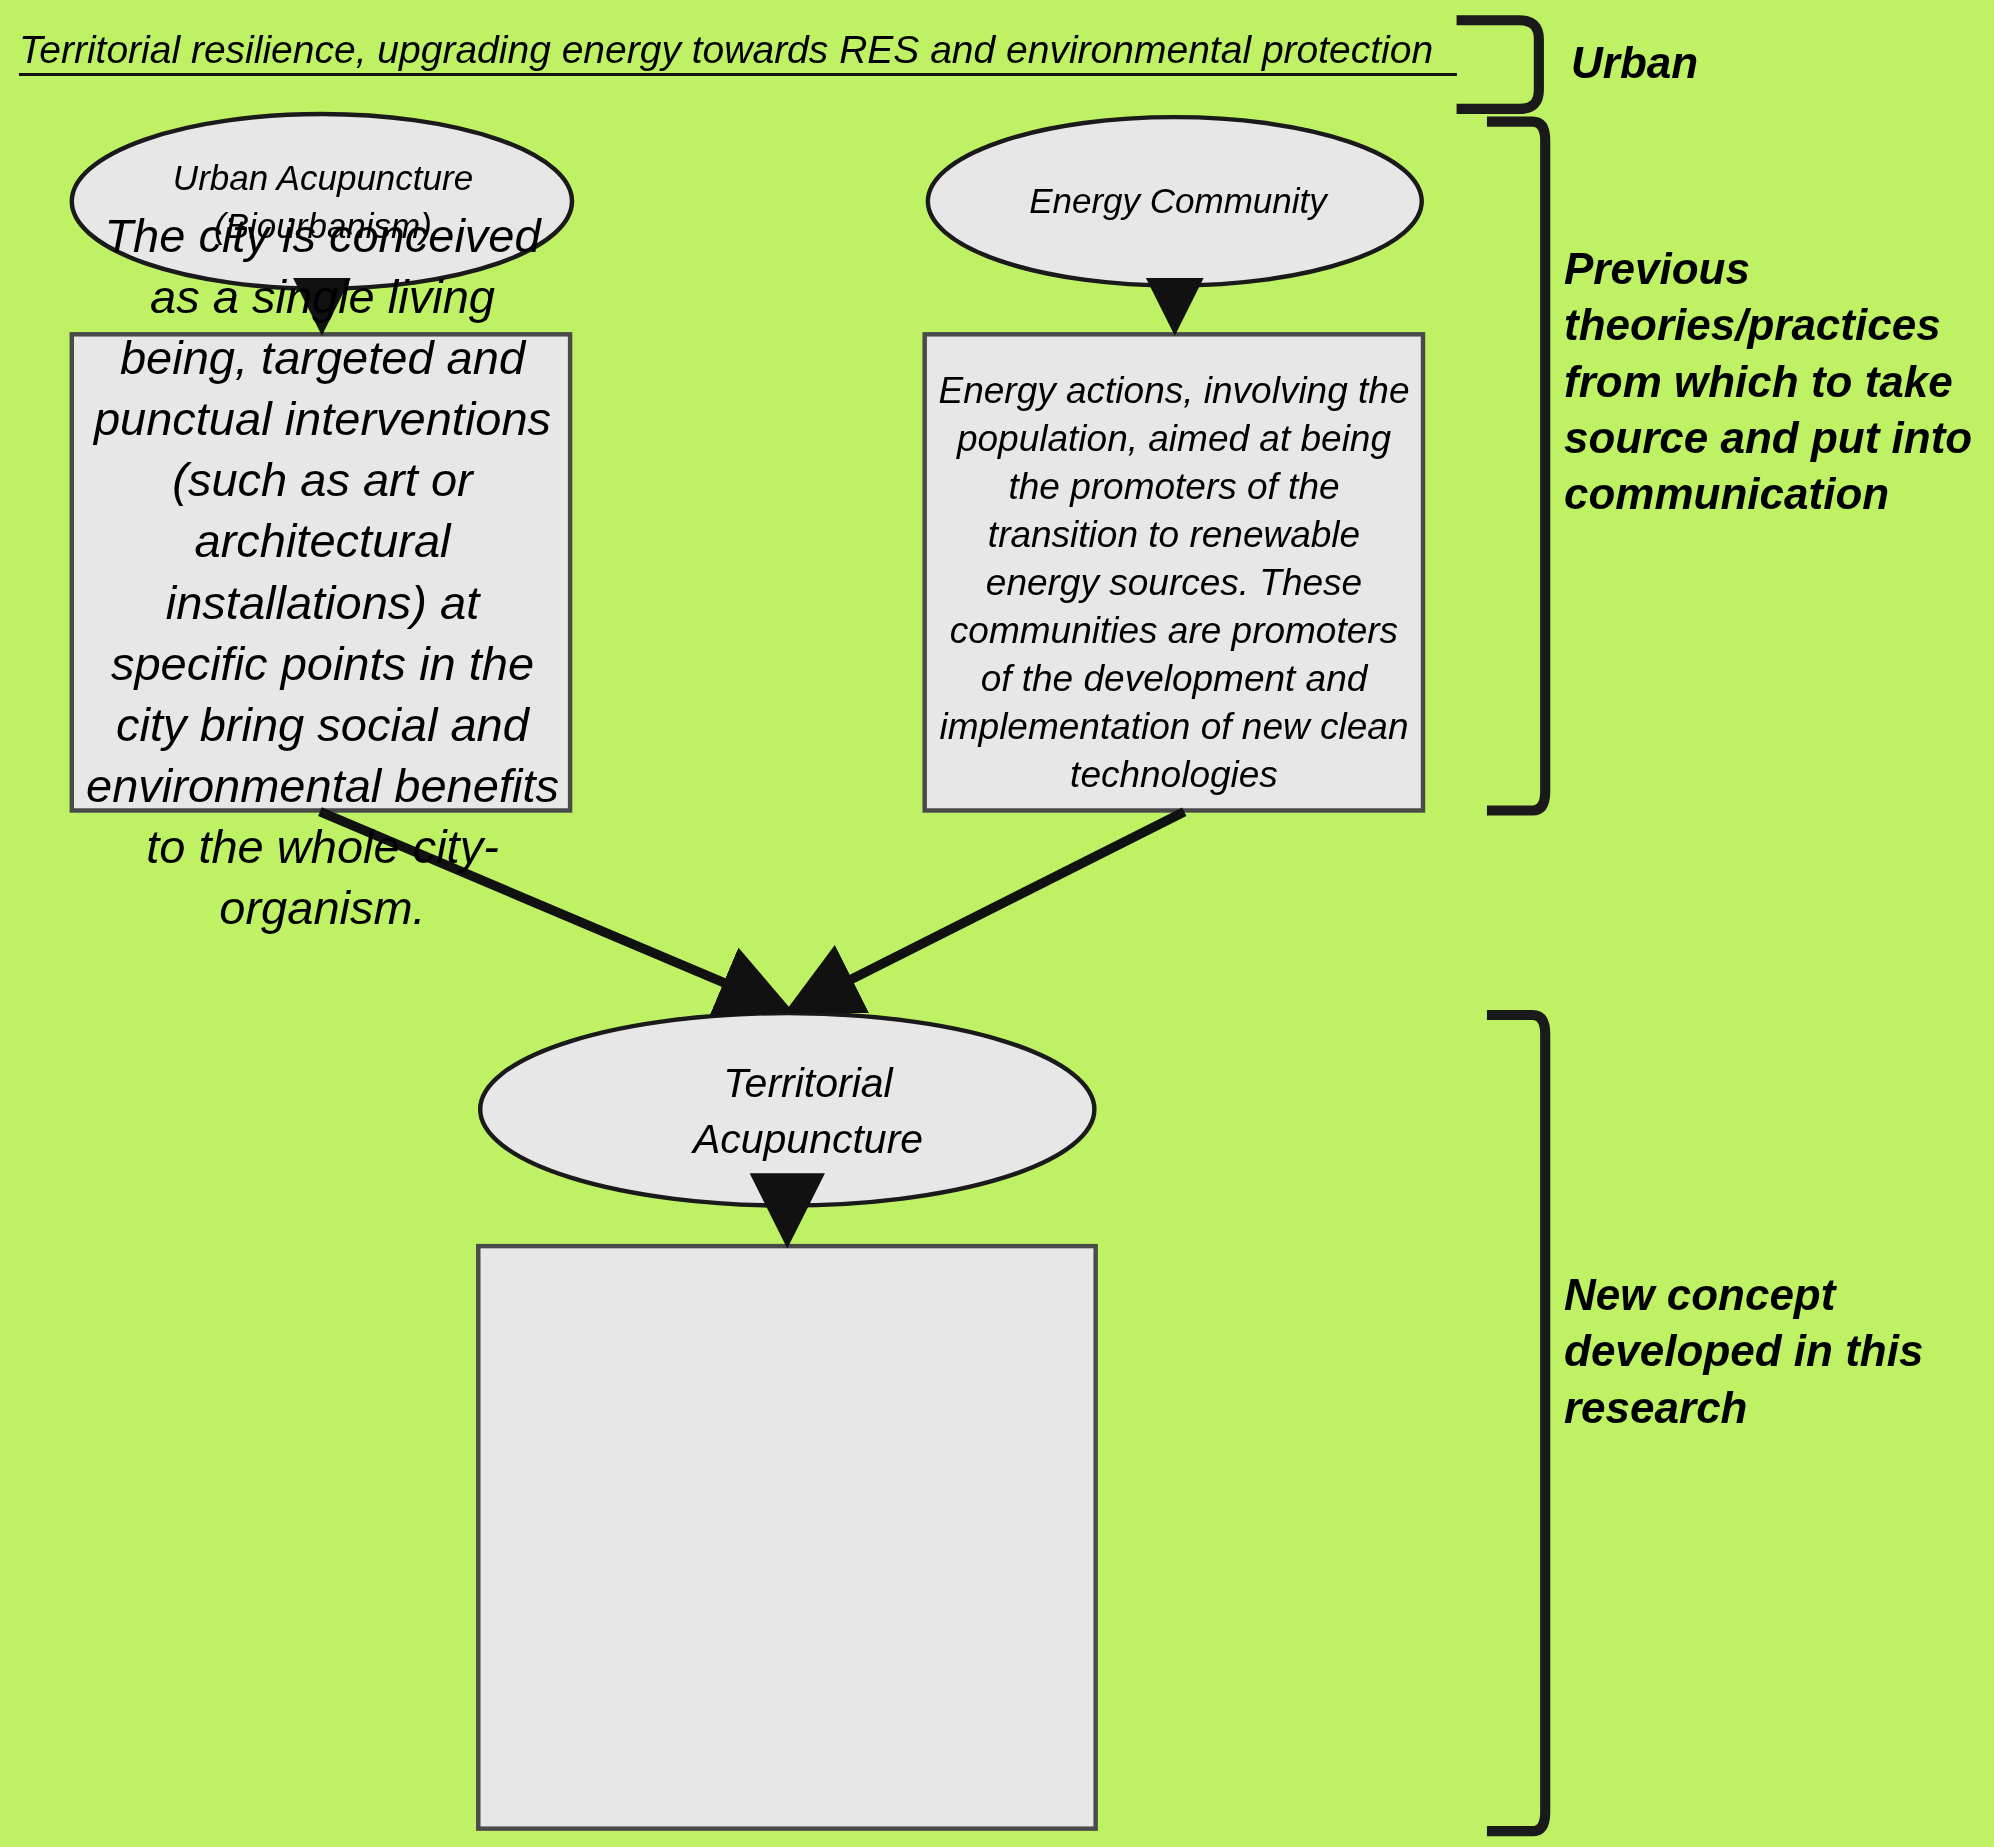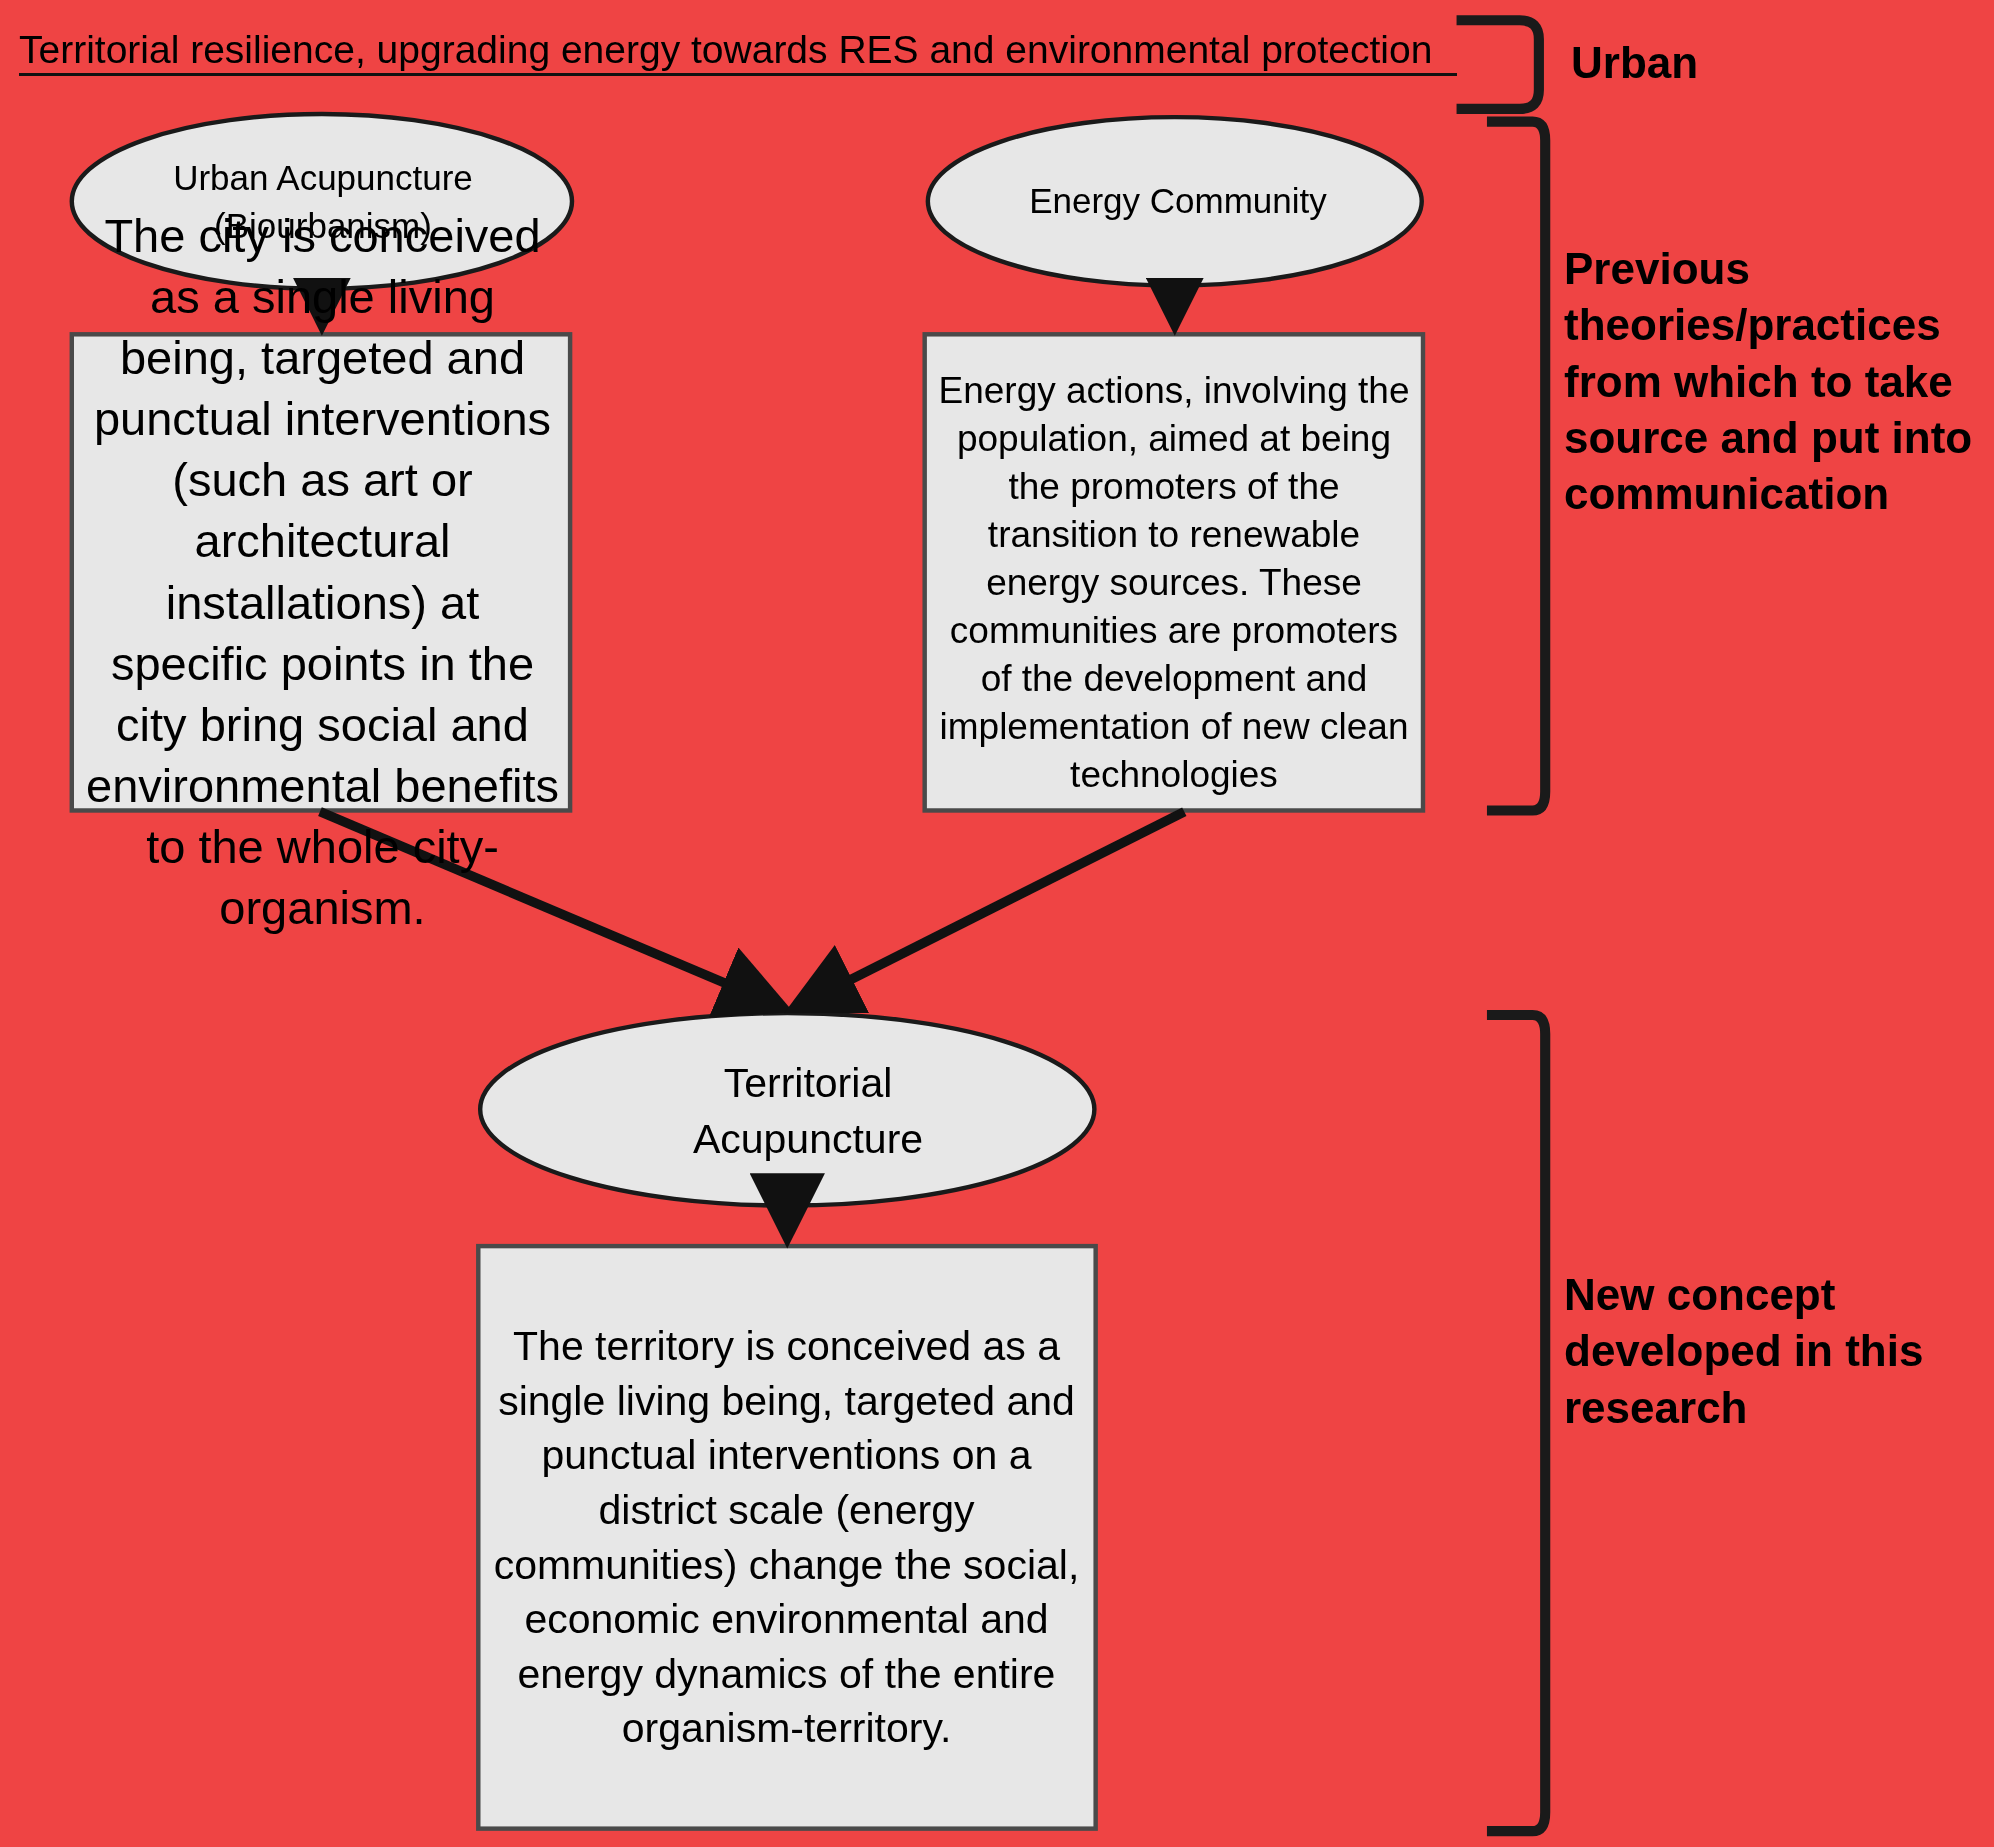--- a/index.html
+++ b/index.html
@@ -4,23 +4,24 @@
 <style>
   html, body {
     margin: 0;
     padding: 0;
     background: #ffffff;
   }
   #page {
     position: relative;
     width: 1995px;
     height: 1847px;
-    background: #ef4444;
+    background: #bef264;
     font-family: "Liberation Sans", sans-serif;
     overflow: hidden;
+    font-style: italic;
   }
   svg.layer {
     position: absolute;
     left: 0;
     top: 0;
     width: 1995px;
     height: 1847px;
     pointer-events: none;
   }
   .txt {
@@ -147,20 +148,19 @@
 
   <div class="ellipse-label" id="ell-energy-label">Energy Community</div>
 
   <div class="ellipse-label" id="ell-terr-label">Territorial
 Acupuncture</div>
 
   <div class="boxtext" id="box-urban-text">The city is conceived as a single living being, targeted and punctual interventions (such as art or architectural installations) at specific points in the city bring social and environmental benefits to the whole city-organism.</div>
 
   <div class="boxtext" id="box-energy-text">Energy actions, involving the population, aimed at being the promoters of the transition to renewable energy sources. These communities are promoters of the development and implementation of new clean technologies</div>
 
-  <div class="boxtext" id="box-terr-text">The territory is conceived as a single living being, targeted and punctual interventions on a district scale (energy communities) change the social, economic environmental and energy dynamics of the entire organism-territory.</div>
 
   <div class="bracket-label" id="lbl-previous">Previous theories/practices from which to take source and put into communication</div>
 
   <div class="bracket-label" id="lbl-new">New concept developed in this research</div>
 
 </div>
 
 
 </body></html>

